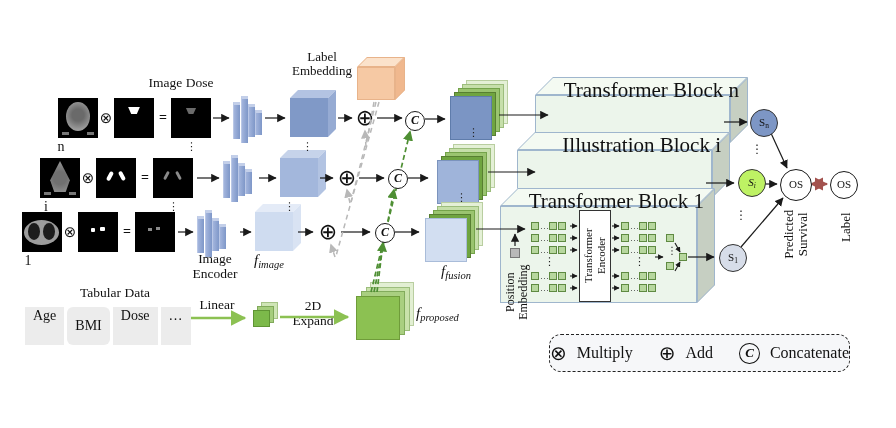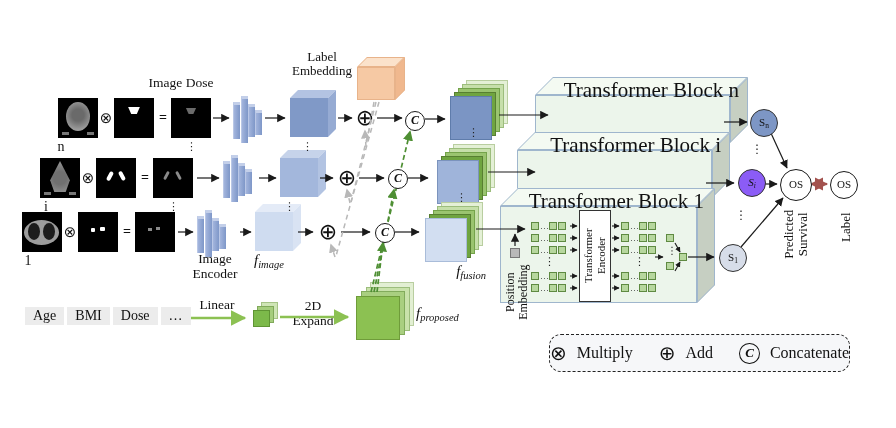--- a/index.html
+++ b/index.html
@@ -66,21 +66,21 @@
   <div class="abs" style="z-index:1;">
     <div class="btop" style="left:535px;top:77px;width:195px;height:18px;"></div>
     <div class="bside" style="left:730px;top:95px;width:18px;height:48px;"></div>
     <div class="bfront" style="left:535px;top:95px;width:195px;height:48px;"></div>
     <div class="lbl blk-ttl" style="left:544px;top:79px;width:195px;">Transformer Block n</div>
   </div>
   <div class="abs" style="z-index:2;">
     <div class="btop" style="left:517px;top:132px;width:195px;height:18px;"></div>
     <div class="bside" style="left:712px;top:150px;width:18px;height:48px;"></div>
     <div class="bfront" style="left:517px;top:150px;width:195px;height:48px;"></div>
-    <div class="lbl blk-ttl" style="left:526px;top:134px;width:195px;">Transformer Block i</div>
+    <div class="lbl blk-ttl" style="left:526px;top:134px;width:195px;">Illustration Block i</div>
   </div>
   <div class="abs" style="z-index:3;">
     <div class="btop" style="left:500px;top:188px;width:197px;height:18px;"></div>
     <div class="bside" style="left:697px;top:206px;width:18px;height:97px;"></div>
     <div class="bfront" style="left:500px;top:206px;width:197px;height:97px;"></div>
     <div class="lbl blk-ttl" style="left:509px;top:190px;width:195px;">Transformer Block 1</div>
   </div>
 
   <div class="lbl" style="left:131px;top:76px;width:100px;font-size:13.5px;">Image Dose</div>
 
@@ -193,40 +193,41 @@
     <div class="cf" style="left:425px;top:218px;width:40px;height:42px;background:#d2def1;border:1px solid #a9bcd9;"></div>
   </div>
 
   <div class="lbl" style="left:183px;top:252px;width:64px;font-size:13.5px;">
     <span>Image</span><br>
     <span>Encoder</span>
   </div>
   <div class="lbl" style="left:254px;top:251px;width:60px;text-align:left;">
     <span class="fv">f</span><span class="fsub">image</span>
   </div>
-  <div class="lbl" style="left:426px;top:262px;width:60px;text-align:right;">
+  <div class="lbl" style="left:426px;top:262px;width:60px;text-align:center;">
     <span class="fv">f</span><span class="fsub">fusion</span>
   </div>
   <div class="lbl" style="left:416px;top:304px;width:60px;text-align:left;">
     <span class="fv">f</span><span class="fsub">proposed</span>
   </div>
 
   <div class="lbl" style="left:272px;top:50px;width:100px;font-size:13px;">
     <span>Label</span><br>
     <span>Embedding</span>
   </div>
   <div class="abs z4">
     <div class="ctop" style="left:357px;top:57px;width:38px;height:10px;background:#fbe2cb;border:1px solid #e8b38a;box-sizing:border-box;"></div>
     <div class="cside" style="left:395px;top:67px;width:10px;height:33px;background:#f0b88e;border:1px solid #e8b38a;box-sizing:border-box;"></div>
     <div class="cf" style="left:357px;top:67px;width:38px;height:33px;background:#f6c9a4;border:1px solid #e8b38a;box-sizing:border-box;"></div>
   </div>
 
+  <div class="lbl" style="left:40px;top:286px;width:150px;font-size:13.5px;">Tabular Data</div>
   <div class="abs" style="left:25px;top:307px;display:flex;gap:3px;z-index:6;">
     <div style="background:#ececec;padding:1px 8px;font-size:14px;">Age</div>
-    <div style="background:#ececec;padding:1px 8px;font-size:14px;">BMI</div>
+    <div style="background:#ececec;padding:11px 8px;font-size:14px;border-radius:6px;">BMI</div>
     <div style="background:#ececec;padding:1px 8px;font-size:14px;">Dose</div>
     <div style="background:#ececec;padding:1px 8px;font-size:14px;">…</div>
   </div>
   <div class="lbl" style="left:191px;top:298px;width:52px;font-size:13.5px;">Linear</div>
   <div class="abs z4">
     <div class="cf" style="left:261px;top:302px;width:15px;height:15px;background:#cfe5b6;border:1px solid #a5c386;"></div>
     <div class="cf" style="left:257px;top:306px;width:15px;height:15px;background:#a5cd7d;border:1px solid #80a95a;"></div>
     <div class="cf" style="left:253px;top:310px;width:15px;height:15px;background:#7cb94a;border:1px solid #5f9434;"></div>
   </div>
   <div class="lbl" style="left:288px;top:299px;width:50px;font-size:13.5px;">
@@ -318,21 +319,21 @@
   <div class="vd" style="left:634px;top:256px;">⋮</div>
 
   <div class="abs z6" style="left:666px;top:234px;width:8px;height:8px;box-sizing:border-box;background:#b7d79e;border:1px solid #5f8a42;"></div>
   <div class="vd" style="left:667px;top:246px;font-size:10px;">⋮</div>
   <div class="abs z6" style="left:666px;top:262px;width:8px;height:8px;box-sizing:border-box;background:#b7d79e;border:1px solid #5f8a42;"></div>
   <div class="abs z6" style="left:679px;top:253px;width:8px;height:8px;box-sizing:border-box;background:#b7d79e;border:1px solid #5f8a42;"></div>
 
   <div class="snode" style="left:750px;top:109px;background:#7d96c5;">
     <span>S</span><sub>n</sub>
   </div>
-  <div class="snode" style="left:738px;top:169px;background:#8b5cf6;font-style:italic;">
+  <div class="snode" style="left:738px;top:169px;background:#bef264;font-style:italic;">
     <span>S</span><sub>i</sub>
   </div>
   <div class="snode" style="left:719px;top:244px;background:#d7dde9;">
     <span>S</span><sub>1</sub>
   </div>
   <div class="vd" style="left:751px;top:143px;font-size:12px;">⋮</div>
   <div class="vd" style="left:735px;top:209px;font-size:12px;">⋮</div>
   <div class="osnode" style="left:780px;top:169px;width:30px;height:30px;line-height:29px;">OS</div>
   <div class="osnode" style="left:830px;top:171px;width:26px;height:26px;line-height:25px;">OS</div>
   <div class="lbl rot" style="left:760px;top:220px;width:72px;font-size:13px;z-index:6;">

